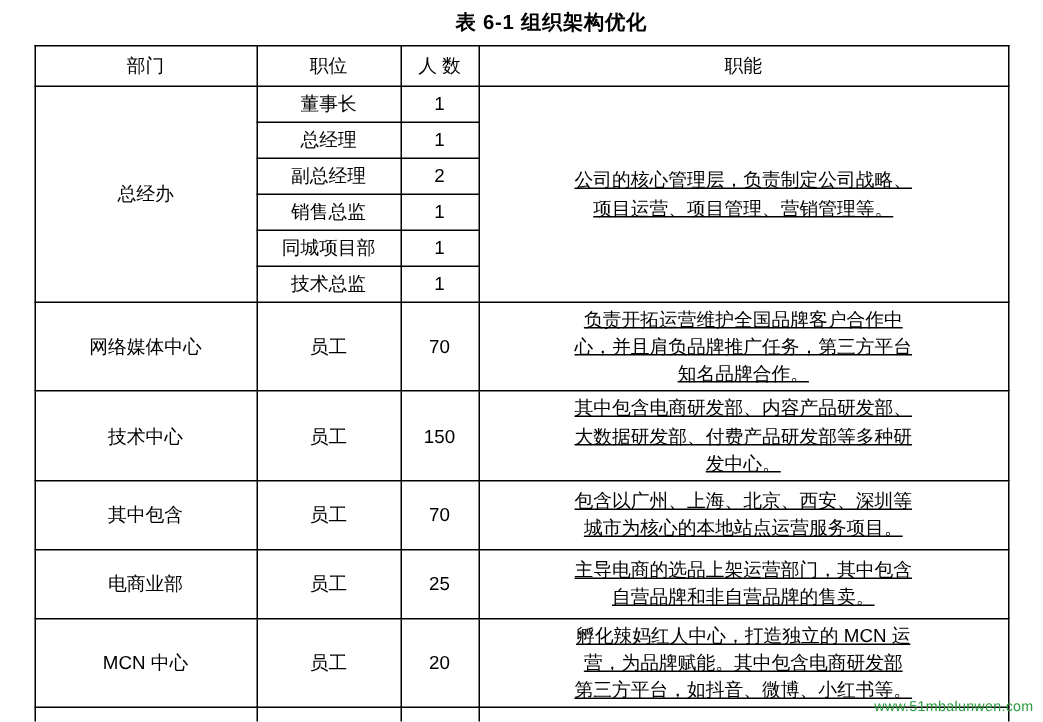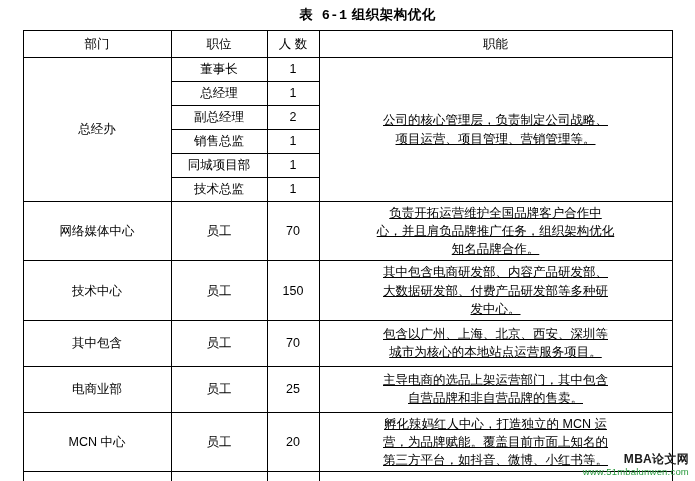--- a/index.html
+++ b/index.html
@@ -24,21 +24,21 @@
   .caption {
     text-align: center;
     font-size: 13.5px;
     font-weight: bold;
     font-family: "Liberation Sans", "DejaVu Sans", sans-serif;
     letter-spacing: 0.5px;
     padding-top: 6px;
     padding-bottom: 6px;
   }
   .caption .cap-num {
-    font-family: Liberation Mono, monospace;
+    font-family: Liberation Sans, sans-serif;
     margin-left: 40px;
   }
   table.org-table {
     border-collapse: collapse;
     width: 649px;
     margin: 0 auto;
     table-layout: fixed;
   }
   table.org-table td, table.org-table th {
     border: 1px solid #000000;
@@ -145,21 +145,21 @@
         <td>技术总监</td>
         <td>1</td>
       </tr>
 
       <tr class="r-mid">
         <td>网络媒体中心</td>
         <td>员工</td>
         <td>70</td>
         <td class="duty">
           <span class="ln">负责开拓运营维护全国品牌客户合作中</span>
-          <span class="ln">心，并且肩负品牌推广任务，组织架构优化</span>
+          <span class="ln">心，并且肩负品牌推广任务，第三方平台</span>
           <span class="ln">知名品牌合作。</span>
         </td>
       </tr>
 
       <tr class="r-mid">
         <td>技术中心</td>
         <td>员工</td>
         <td>150</td>
         <td class="duty">
           <span class="ln">其中包含电商研发部、内容产品研发部、</span>
@@ -187,35 +187,34 @@
           <span class="ln">自营品牌和非自营品牌的售卖。</span>
         </td>
       </tr>
 
       <tr class="r-mid">
         <td>MCN 中心</td>
         <td>员工</td>
         <td>20</td>
         <td class="duty">
           <span class="ln">孵化辣妈红人中心，打造独立的 MCN 运</span>
-          <span class="ln">营，为品牌赋能。覆盖目前市面上知名的</span>
+          <span class="ln">营，为品牌赋能。其中包含电商研发部</span>
           <span class="ln">第三方平台，如抖音、微博、小红书等。</span>
         </td>
       </tr>
 
       <tr class="r-mid">
         <td>职能中心</td>
         <td>员工</td>
         <td>30</td>
         <td class="duty">
           
         </td>
       </tr>
 
     </tbody>
   </table>
 
   <div class="watermark">
-    <div class="wm-main">MBA论文网</div>
     <div class="wm-url">www.51mbalunwen.com</div>
   </div>
 
 </div>
 
 </body></html>

